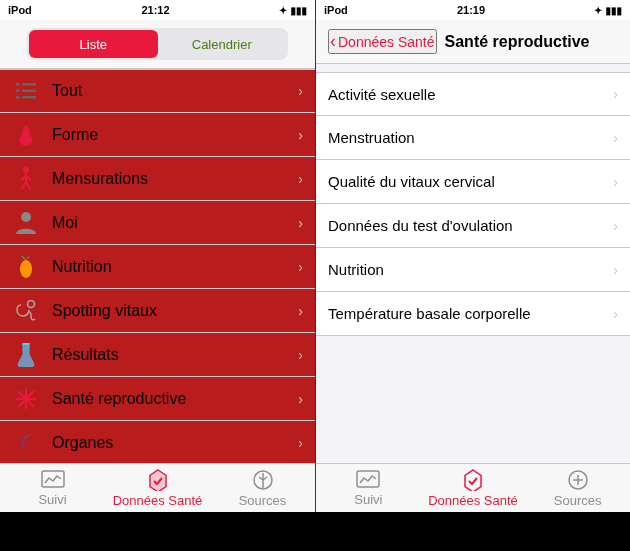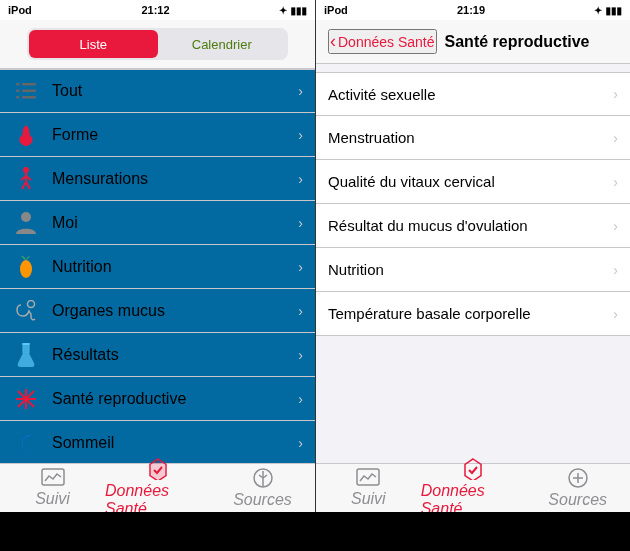--- a/index.html
+++ b/index.html
@@ -78,21 +78,21 @@
 
     .list-container {
       flex: 1;
       overflow-y: auto;
       background: #f2f2f7;
     }
 
     .list-item {
       display: flex;
       align-items: center;
-      background: #0369a1;
+      background: #b91c1c;
       border-bottom: 1px solid #c8c7cc;
       padding: 8px 12px;
       height: 44px;
       cursor: pointer;
     }
 
     .list-item:first-child {
       border-top: 1px solid #c8c7cc;
     }
 
@@ -130,23 +130,22 @@
     .tab-item {
       display: flex;
       flex-direction: column;
       align-items: center;
       gap: 2px;
       flex: 1;
       cursor: pointer;
     }
 
     .tab-label {
-      font-size: 16px;
+      font-size: 13px;
       color: #8e8e93;
-      font-style: italic;
     }
 
     .tab-label.active {
       color: #e8193c;
     }
 
     
     .right-nav-header {
       background: #f7f7f7;
       border-bottom: 1px solid #c8c7cc;
@@ -281,21 +280,21 @@
       <span class="chevron">›</span>
     </div>
 
     <div class="list-item">
       <div class="item-icon">
         <svg width="20" height="22" viewBox="0 0 20 22">
           <circle cx="15" cy="4" r="3.5" fill="none" stroke="#aaa" stroke-width="1.5"></circle>
           <path d="M5,5 C2,5 1,8 1,10 C1,14 4,16 7,16 C10,16 12,14 13,11 C14,13 15,14 15,14 L15,17 C15,19 17,21 19,19" fill="none" stroke="#aaa" stroke-width="1.5"></path>
         </svg>
       </div>
-      <span class="item-label">Organes mucus</span>
+      <span class="item-label">Spotting vitaux</span>
       <span class="chevron">›</span>
     </div>
 
     <div class="list-item">
       <div class="item-icon">
         <svg width="18" height="24" viewBox="0 0 18 24">
           <path d="M6,0 L6,10 L1,20 C0,22 1,24 3,24 L15,24 C17,24 18,22 17,20 L12,10 L12,0 Z" fill="#5ac8fa" opacity="0.7"></path>
           <rect x="5" y="0" width="8" height="2" rx="1" fill="#5ac8fa"></rect>
           <line x1="6" y1="0" x2="6" y2="10" stroke="#4ab8ea" stroke-width="1"></line>
           <line x1="12" y1="0" x2="12" y2="10" stroke="#4ab8ea" stroke-width="1"></line>
@@ -318,21 +317,21 @@
       <span class="item-label">Santé reproductive</span>
       <span class="chevron">›</span>
     </div>
 
     <div class="list-item">
       <div class="item-icon">
         <svg width="20" height="22" viewBox="0 0 20 22">
           <path d="M15,3 C10,3 6,7 6,12 C6,17 10,21 15,21 C12,21 8,19 7,15 C5,10 8,5 13,4 C13.7,3.7 14.3,3.3 15,3 Z" fill="#007aff"></path>
         </svg>
       </div>
-      <span class="item-label">Sommeil</span>
+      <span class="item-label">Organes</span>
       <span class="chevron">›</span>
     </div>
   </div>
 
   <div class="tab-bar">
     <div class="tab-item">
       <svg width="24" height="20" viewBox="0 0 24 20">
         <rect x="1" y="1" width="22" height="16" rx="2" fill="none" stroke="#8e8e93" stroke-width="1.5"></rect>
         <path d="M4,13 L8,8 L12,11 L16,6 L20,9" fill="none" stroke="#8e8e93" stroke-width="1.5"></path>
       </svg>
@@ -384,21 +383,21 @@
     </div>
     <div class="right-list-item">
       <span class="right-item-label">Menstruation</span>
       <span class="chevron">›</span>
     </div>
     <div class="right-list-item">
       <span class="right-item-label">Qualité du vitaux cervical</span>
       <span class="chevron">›</span>
     </div>
     <div class="right-list-item">
-      <span class="right-item-label">Résultat du mucus d'ovulation</span>
+      <span class="right-item-label">Données du test d'ovulation</span>
       <span class="chevron">›</span>
     </div>
     <div class="right-list-item">
       <span class="right-item-label">Nutrition</span>
       <span class="chevron">›</span>
     </div>
     <div class="right-list-item">
       <span class="right-item-label">Température basale corporelle</span>
       <span class="chevron">›</span>
     </div>

